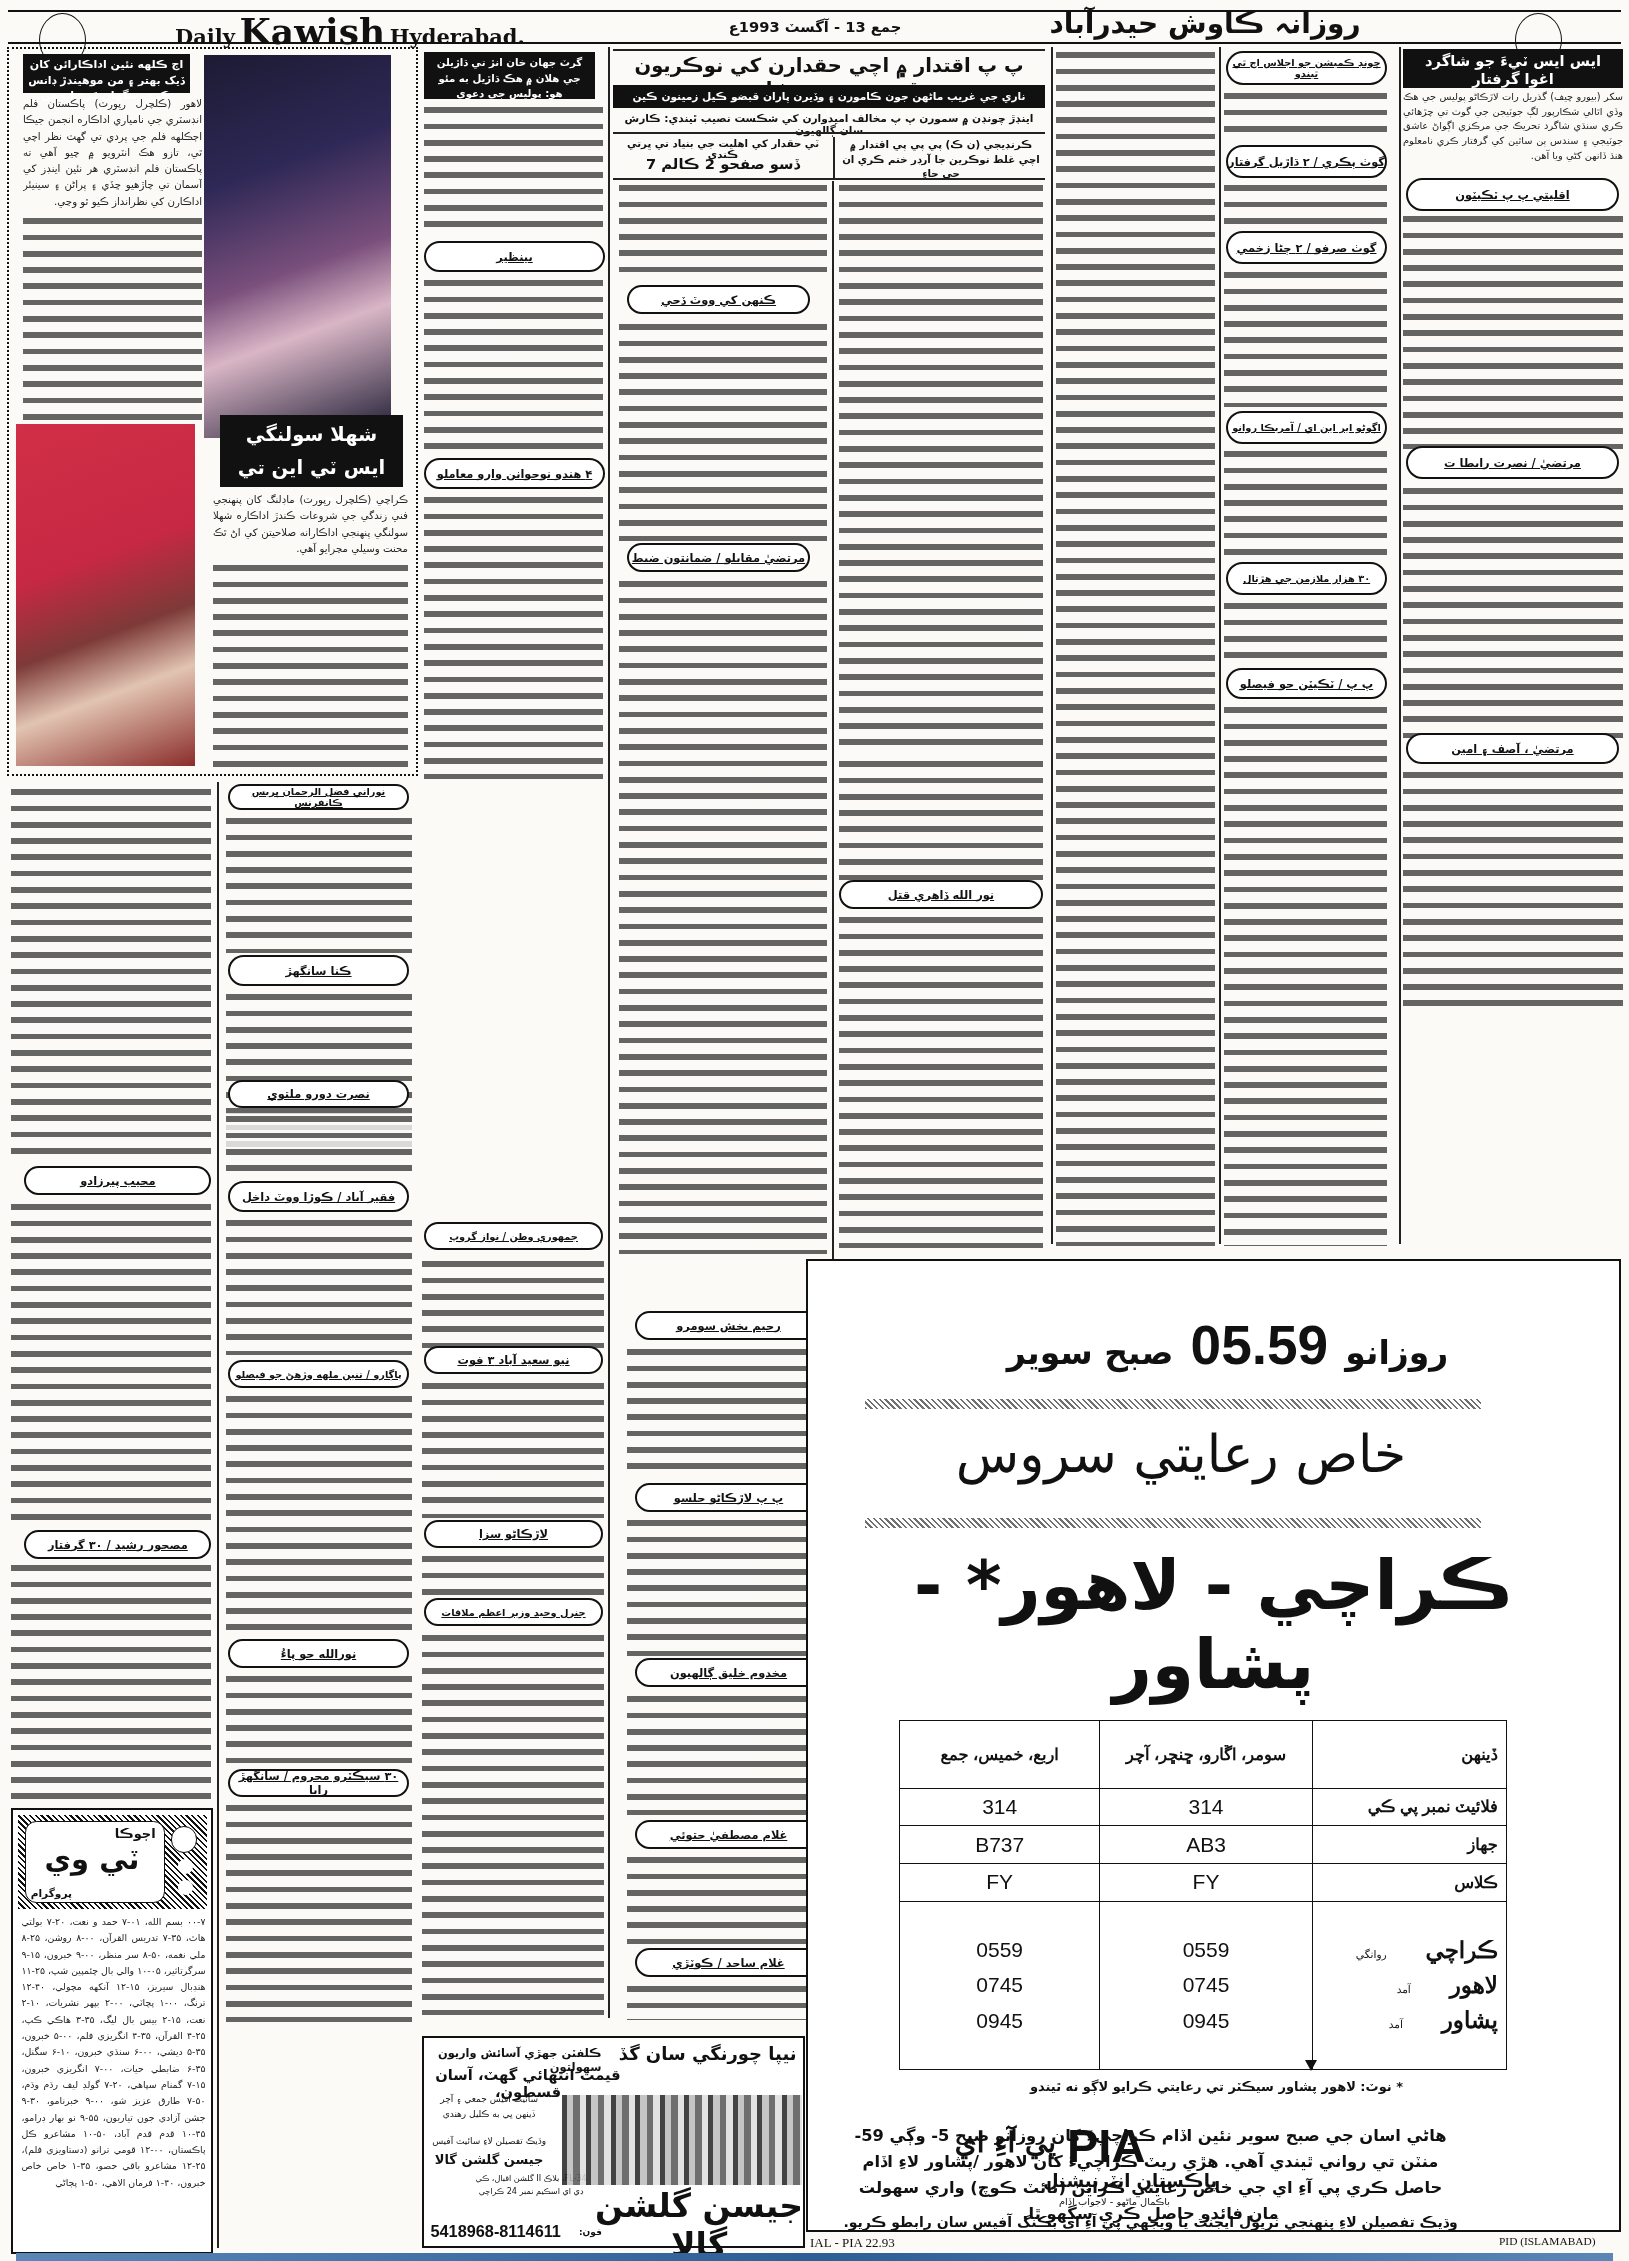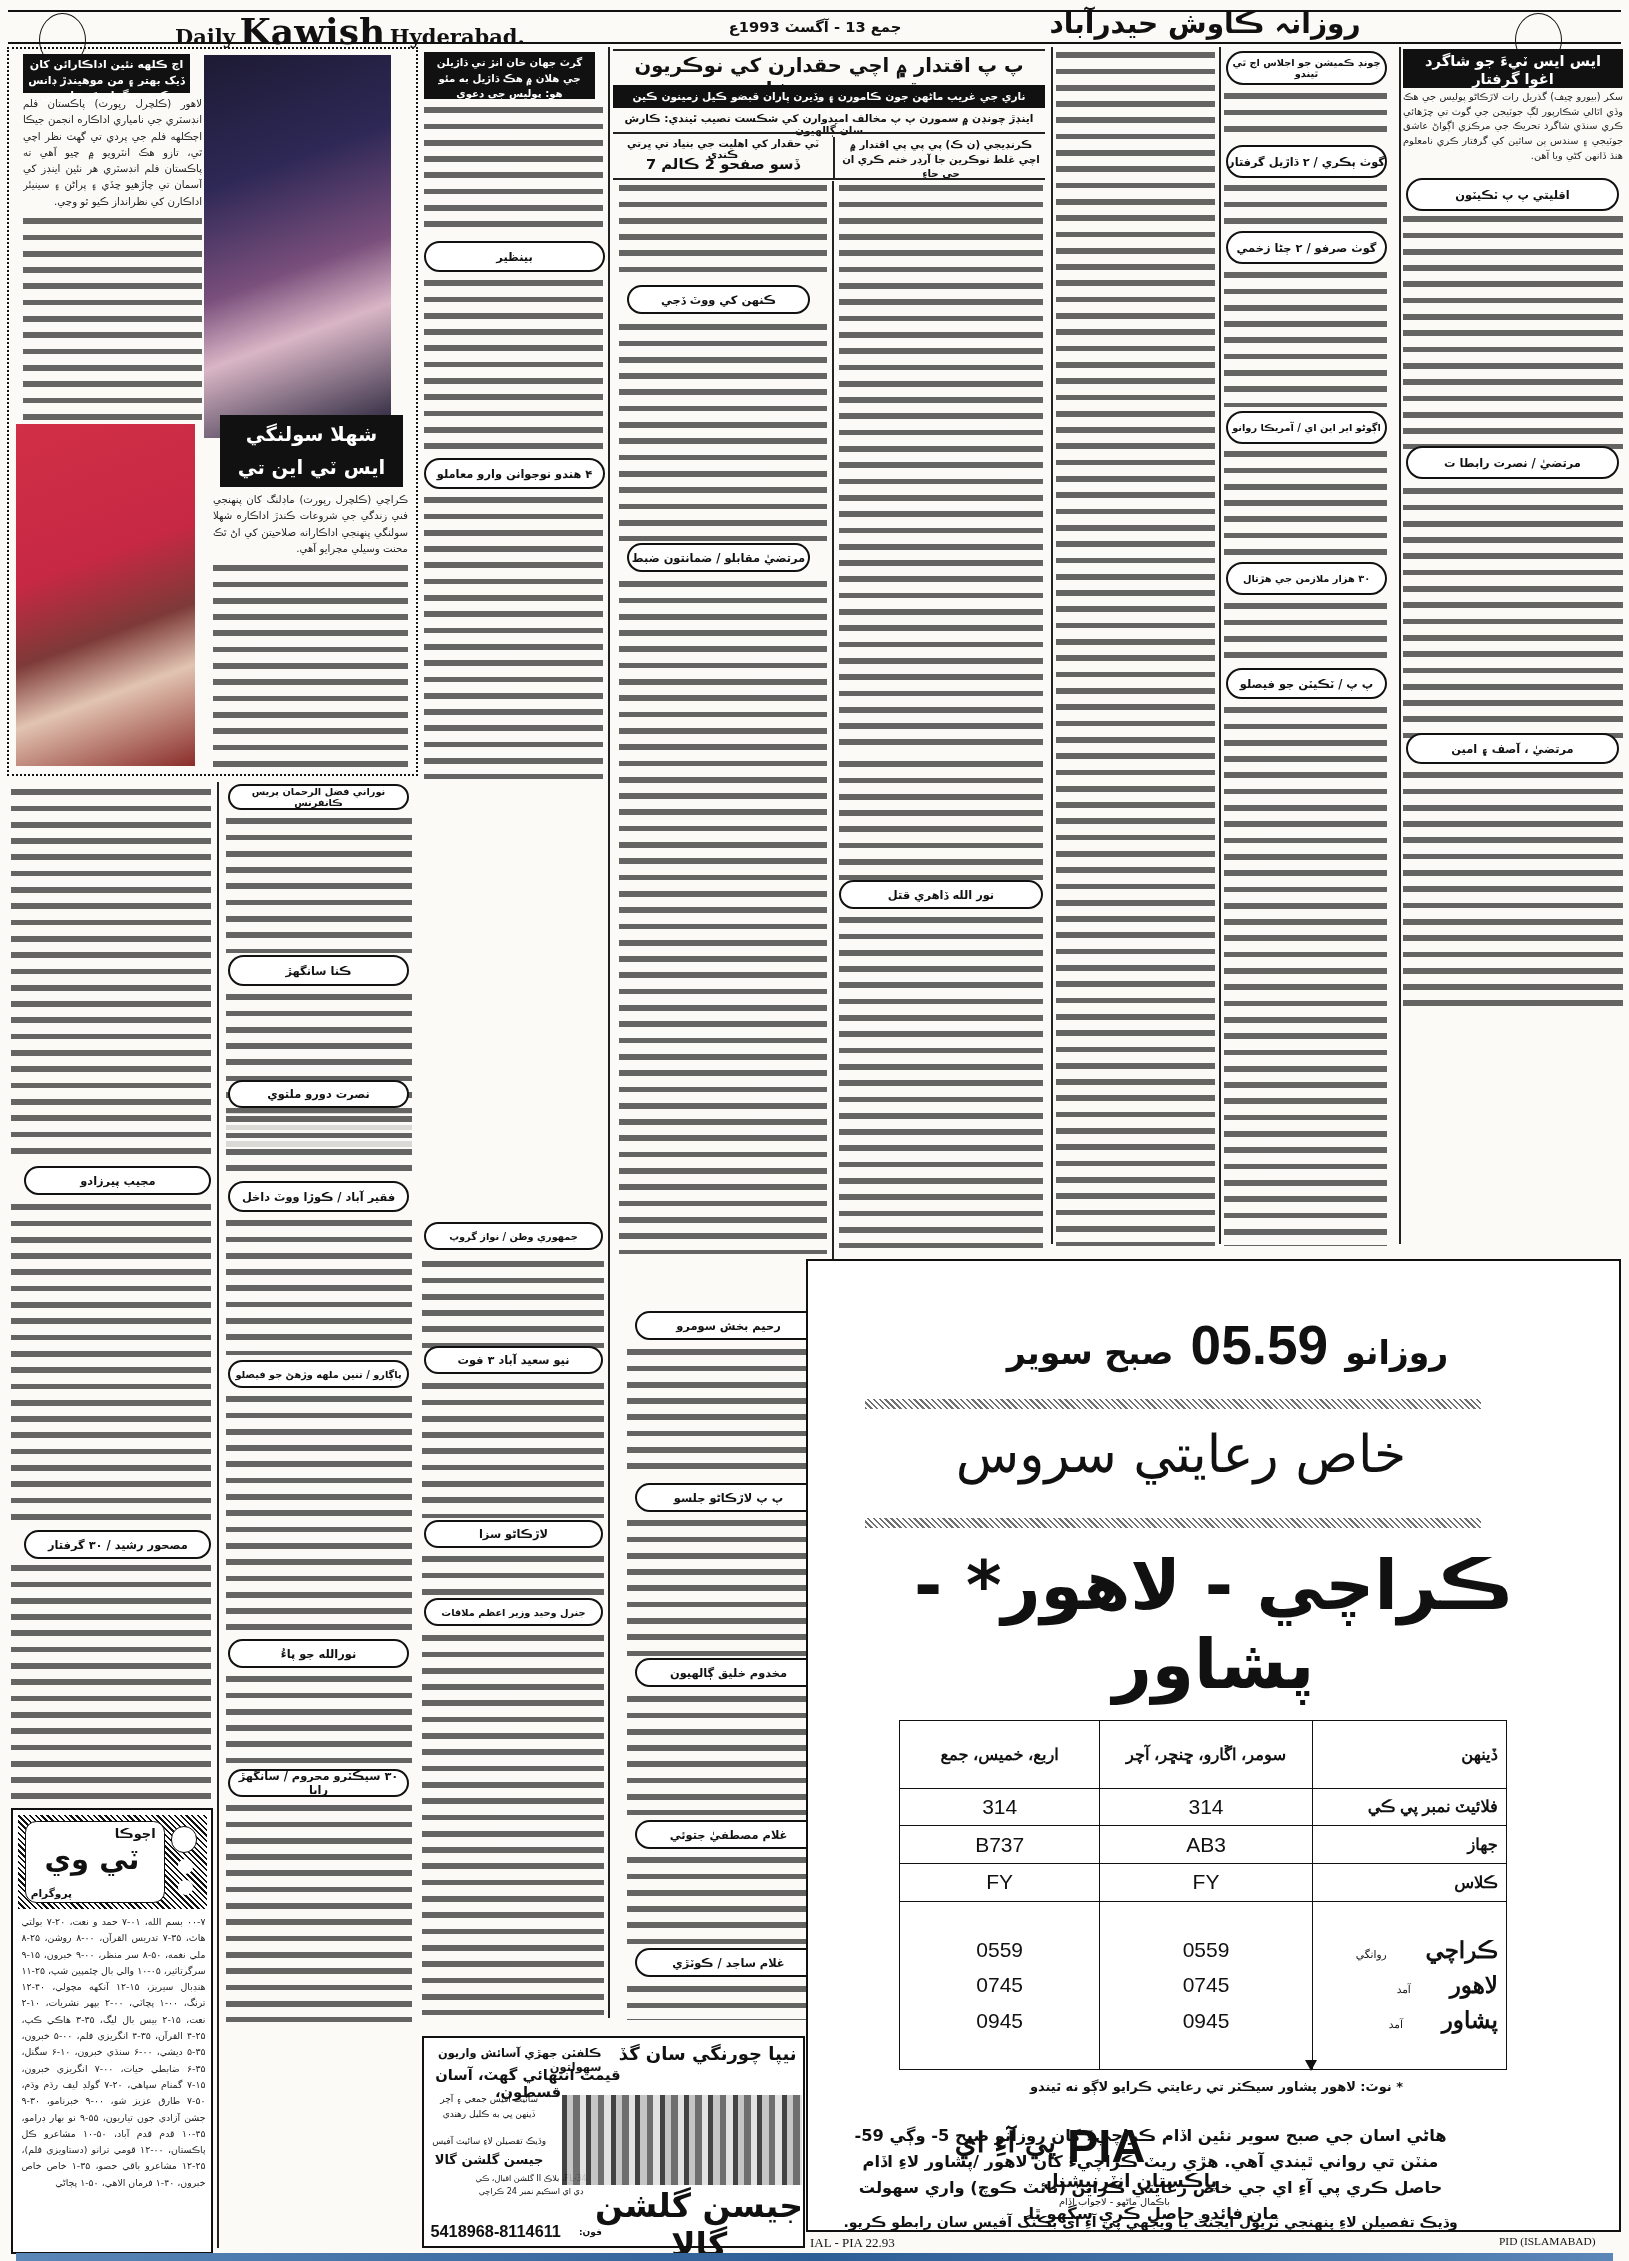--- a/index.html
+++ b/index.html
@@ -8,21 +8,21 @@
   .masthead-rule{height:2.4px;background:#111;}
   .mast-en{font-family:"DejaVu Serif",serif;font-weight:bold;color:#111;}
   .mast-en .big{font-size:36px;}
   .mast-en .small{font-size:21px;}
   .date{font-size:14.7px;font-weight:bold;}
   .sd-title{font-size:28px;font-weight:bold;}
   .circle{border:1.6px solid #111;border-radius:50%;width:47px;height:54px;}
   .col-rule{width:1.6px;background:#222;}
   .hbar{height:1.6px;background:#222;}
   .black-head{background:#111;color:#fff;font-weight:bold;text-align:center;direction:rtl;padding:3.3px 4.9px;}
-  .pill{border:2px solid #111;border-radius:18px;text-align:center;direction:rtl;font-weight:bold;font-size:11.4px;display:flex;align-items:center;justify-content:center;background:#fff;}
+  .pill{border:2px solid #111;border-radius:18px;text-align:center;direction:rtl;font-weight:bold;font-size:11.4px;display:flex;align-items:center;justify-content:center;background:#fff;text-decoration:underline;}
   .body-text{font-size:10.2px;line-height:16.3px;direction:rtl;text-align:justify;color:#222;}
   .filler{background:repeating-linear-gradient(180deg,#fbfaf6 0 3.3px,#3a3a3a 3.3px 9px,#fbfaf6 9px 16.3px);opacity:.78;}
   .photo1{background:linear-gradient(160deg,#1d1a33 0%,#2e2856 30%,#7a4f7c 55%,#d9b6c6 70%,#1a1830 100%);}
   .photo2{background:linear-gradient(160deg,#d12f47 0%,#c72843 40%,#7d3a38 60%,#e2c4b2 75%,#8a2d2a 100%);}
   .bead-border{border:2.4px dotted #111;}
   .headline-main{font-size:24.4px;font-weight:bold;text-align:center;direction:rtl;}
   .pia-box{border:2.4px solid #111;background:#fff;}
   .pia-table{border-collapse:collapse;width:100%;height:100%;font-family:"Liberation Sans",sans-serif;}
   .pia-table td{border:1.6px solid #111;text-align:center;font-size:21px;}
   .pia-table td.lbl{direction:rtl;text-align:right;padding-right:8.1px;font-size:16.3px;font-weight:bold;}

